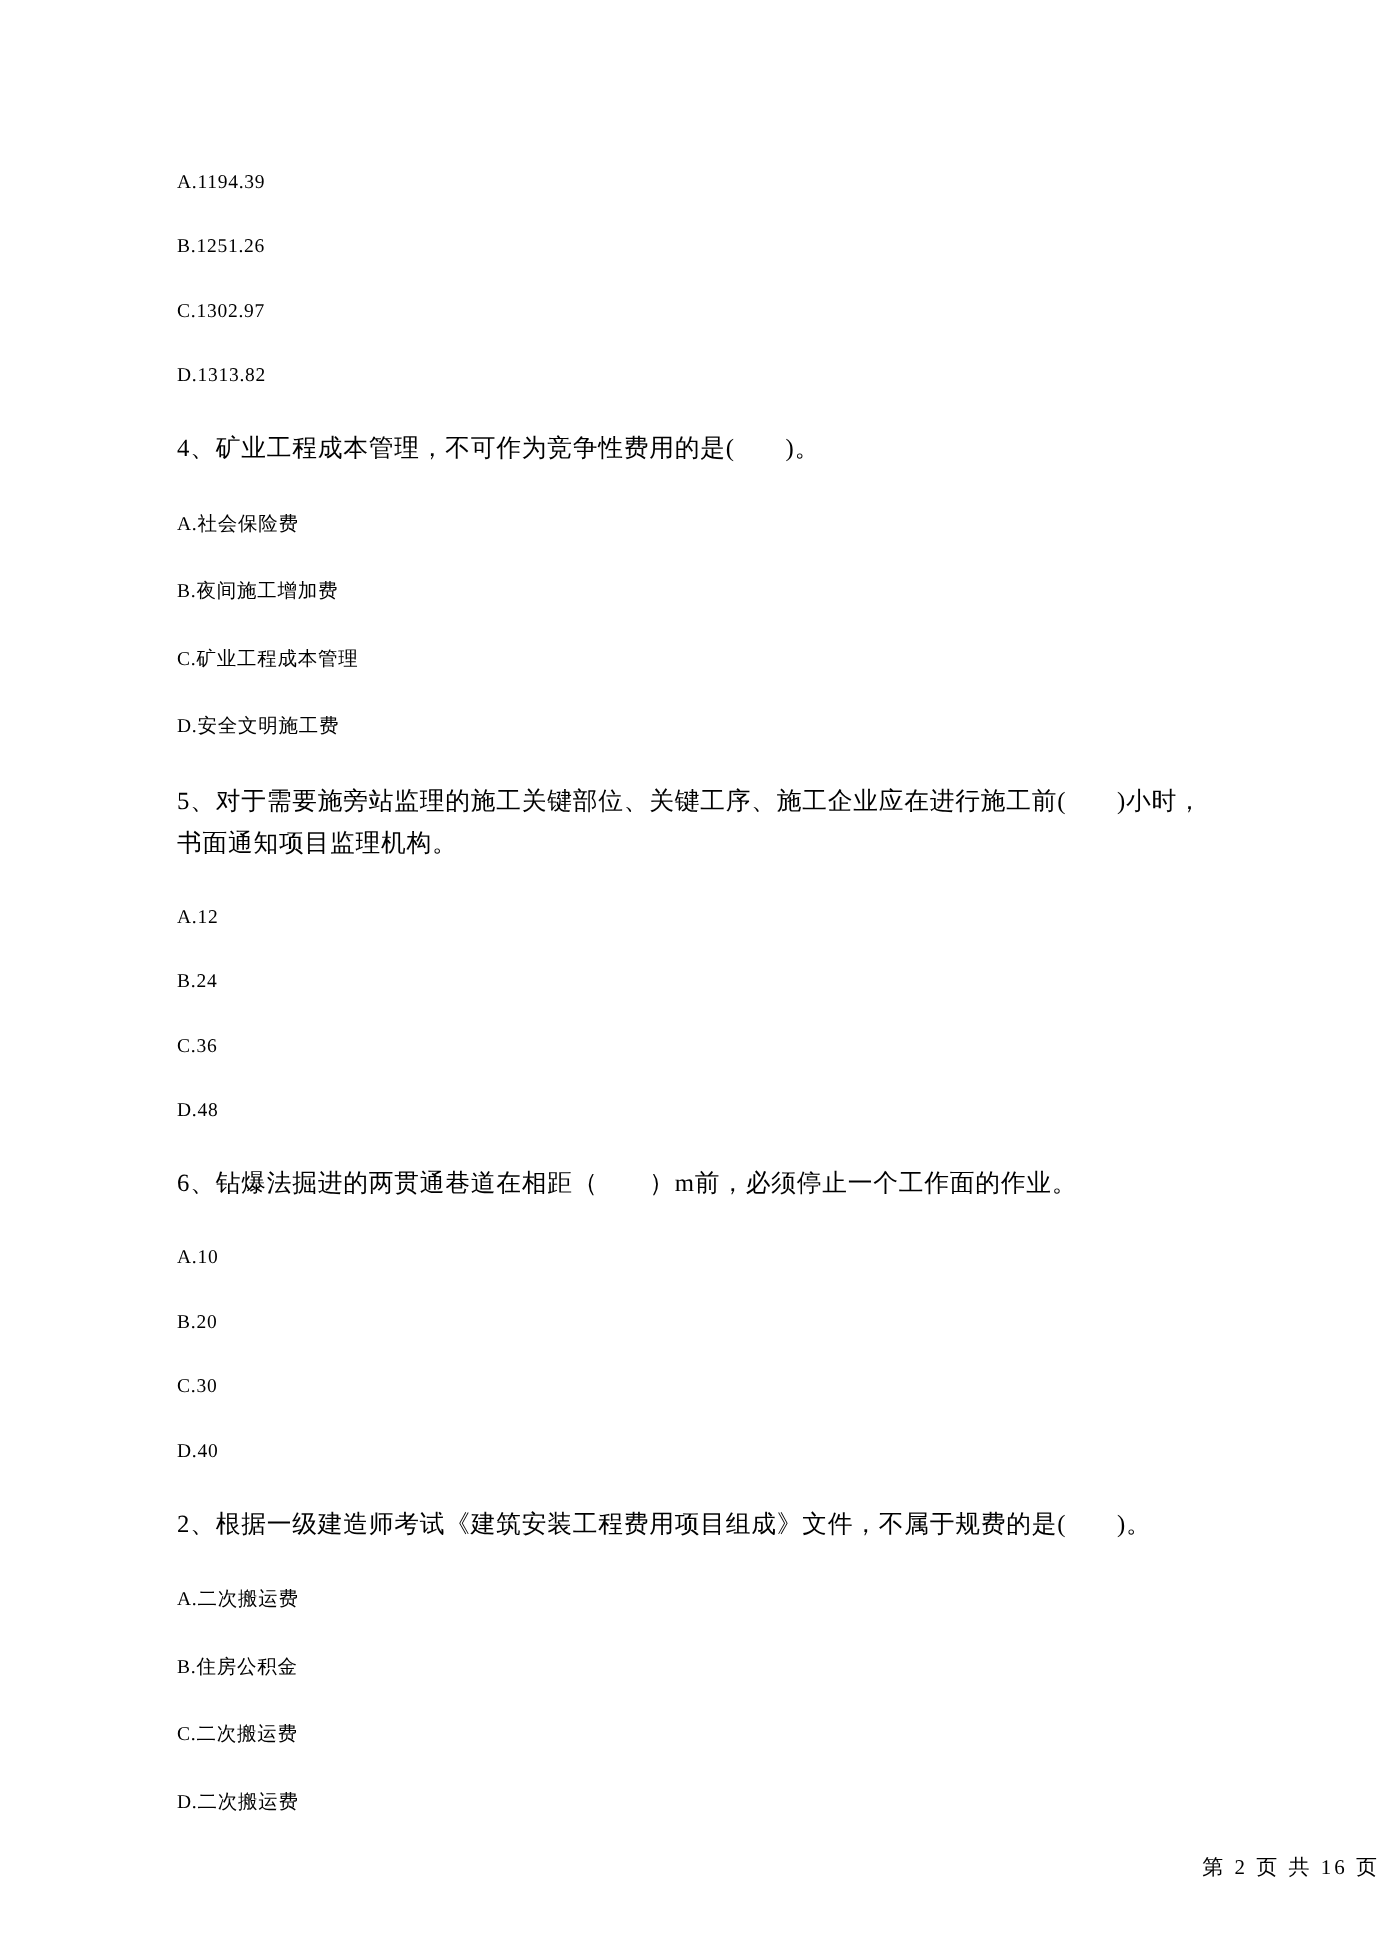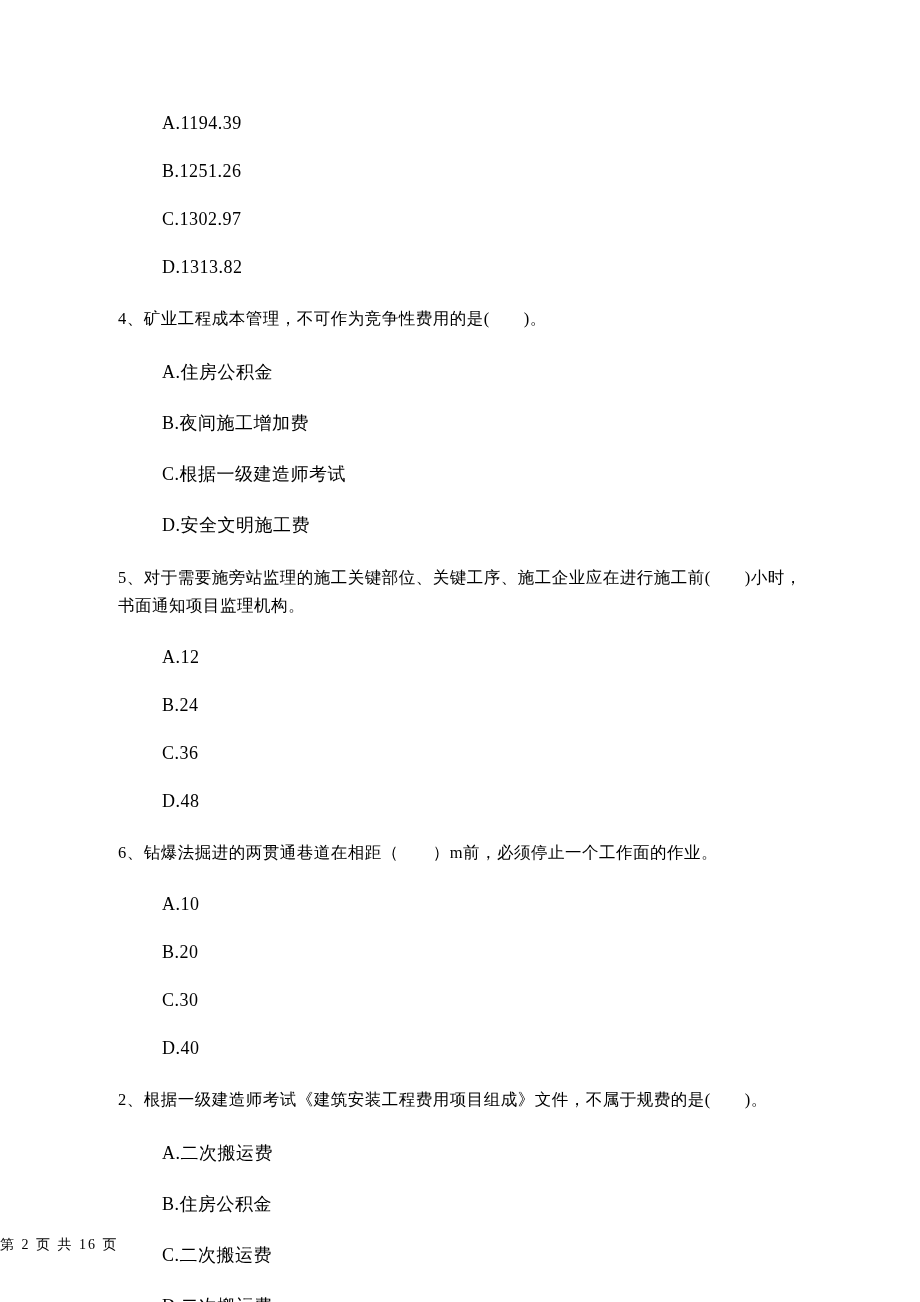--- a/index.html
+++ b/index.html
@@ -8,57 +8,56 @@
       width: 920px;
       height: 1302px;
       font-family: "SimSun", "宋体", serif;
       color: #000000;
       position: relative;
       padding-top: 113px;
       padding-left: 118px;
       padding-right: 118px;
     }
     .option {
-      font-size: 18px;
-      margin-left: 44px;
+      font-size: 13px;
       margin-bottom: 27px;
       letter-spacing: 0.5px;
     }
     .question {
       font-size: 16.5px;
       margin-bottom: 27px;
       margin-top: 18px;
       line-height: 1.7;
       letter-spacing: 0.5px;
     }
     .footer {
       position: absolute;
       bottom: 48px;
       left: 0;
       width: 100%;
-      text-align: left;
+      text-align: right;
       font-size: 14px;
       letter-spacing: 2px;
     }
     .option:last-of-type {
       margin-bottom: 25px;
     }
   </style>
 </head>
 <body>
 
 <div class="option">A.1194.39</div>
 <div class="option">B.1251.26</div>
 <div class="option">C.1302.97</div>
 <div class="option">D.1313.82</div>
 
 <div class="question">4、矿业工程成本管理，不可作为竞争性费用的是(　　)。</div>
-<div class="option">A.住房公积金</div>
+<div class="option">A.社会保险费</div>
 <div class="option">B.夜间施工增加费</div>
-<div class="option">C.根据一级建造师考试</div>
+<div class="option">C.矿业工程成本管理</div>
 <div class="option">D.安全文明施工费</div>
 
 <div class="question">5、对于需要施旁站监理的施工关键部位、关键工序、施工企业应在进行施工前(　　)小时，书面通知项目监理机构。</div>
 <div class="option">A.12</div>
 <div class="option">B.24</div>
 <div class="option">C.36</div>
 <div class="option">D.48</div>
 
 <div class="question">6、钻爆法掘进的两贯通巷道在相距（　　）m前，必须停止一个工作面的作业。</div>
 <div class="option">A.10</div>

